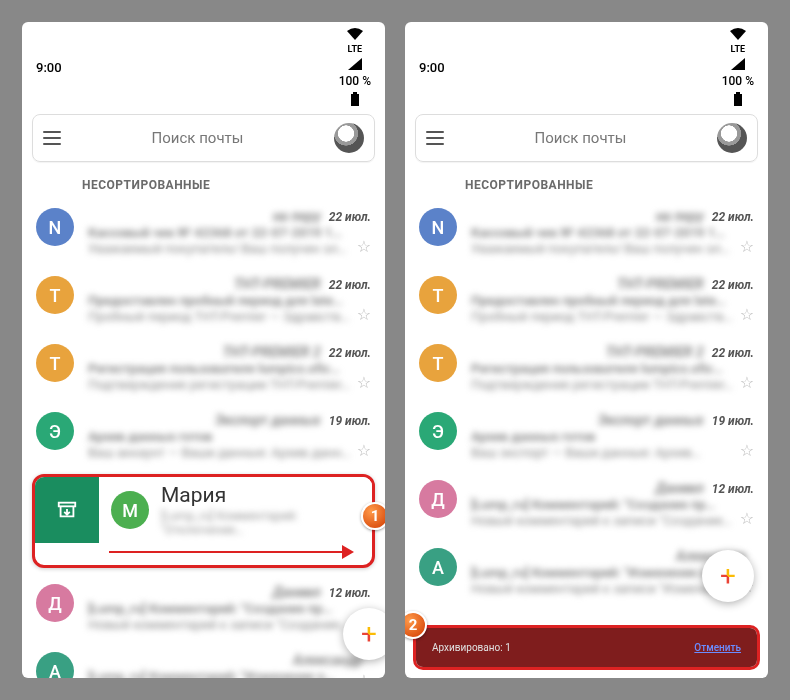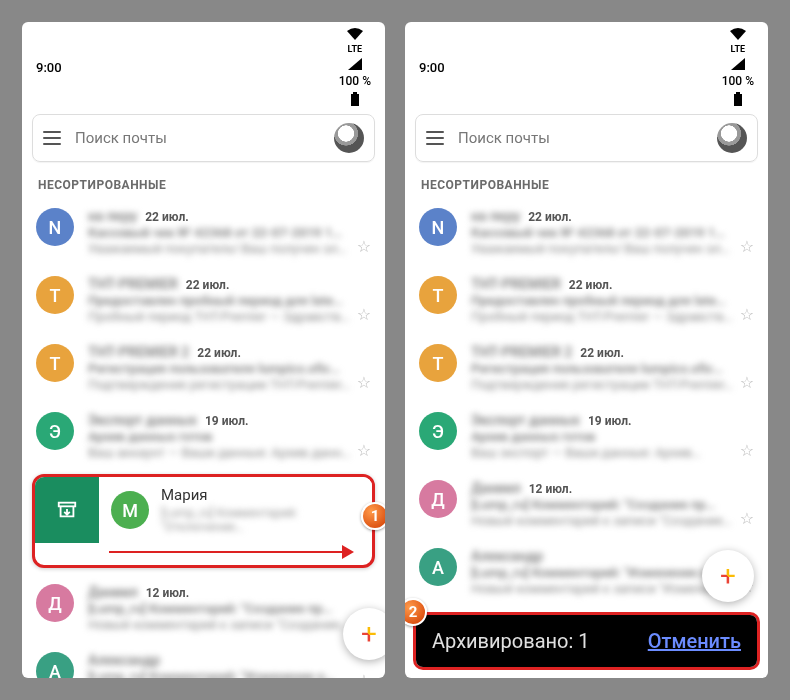--- a/index.html
+++ b/index.html
@@ -5,68 +5,68 @@
   * { box-sizing: border-box; margin: 0; padding: 0; }
   body { font-family: -apple-system, Roboto, Arial, sans-serif; background: #f0f0f0; width: 790px; height: 700px; }
   .container { display: flex; gap: 20px; padding: 22px; background: #888; border-radius: 0; width: 790px; height: 700px; }
   .phone { flex: 1; background: #fff; border-radius: 6px; overflow: hidden; position: relative; display: flex; flex-direction: column; }
   .phone-inner { flex: 1; overflow: hidden; position: relative; }
 
   .status-bar { display: flex; justify-content: space-between; align-items: center; padding: 6px 14px 2px; font-size: 13px; font-weight: 500; }
   .status-right { display: flex; align-items: center; gap: 4px; flex-direction: column; }
   .status-right svg { display: block; }
 
-  .search-row { padding: 6px 10px; }
+  .search-row { padding: 6px 10px; text-align: center; }
   .search-pill { display: flex; align-items: center; border: 1px solid #ddd; border-radius: 8px; padding: 8px 10px; gap: 14px; box-shadow: 0 1px 1px rgba(0,0,0,0.05); }
   .hamburger-icon { width: 18px; height: 14px; display: flex; flex-direction: column; justify-content: space-between; }
   .hamburger-icon span { height: 2px; background: #555; border-radius: 1px; }
   .search-text { flex: 1; color: #777; font-size: 15px; }
   .avatar-img { width: 30px; height: 30px; border-radius: 50%; background: radial-gradient(circle at 40% 35%, #fff 0 30%, #999 31% 45%, #555 46% 100%); }
 
-  .section-header { font-size: 12px; letter-spacing: 0.5px; color: #6b6b6b; font-weight: 700; padding: 10px 16px 6px; }
+  .section-header { font-size: 12px; letter-spacing: 0.5px; color: #6b6b6b; font-weight: 700; padding: 10px 16px 6px; margin-left: 44px; }
 
   .email-list { display: flex; flex-direction: column; }
   .email-row { display: flex; padding: 10px 14px; gap: 14px; position: relative; }
   .avatar { width: 38px; height: 38px; border-radius: 50%; display: flex; align-items: center; justify-content: center; color: #fff; font-size: 18px; font-weight: 500; flex-shrink: 0; }
   .email-body { flex: 1; min-width: 0; }
-  .email-top { display: flex; justify-content: flex-start; align-items: baseline; gap: 8px; }
+  .email-top { display: flex; justify-content: flex-end; align-items: baseline; gap: 8px; font-style: italic; }
   .sender { font-weight: 700; color: #222; font-size: 14px; filter: blur(3px); color: #888; }
   .date { font-size: 12px; color: #555; font-weight: 700; white-space: nowrap; }
   .subject { font-size: 13px; font-weight: 700; color: #333; white-space: nowrap; overflow: hidden; text-overflow: ellipsis; filter: blur(3px); color: #888; margin-top: 1px; }
   .snippet { font-size: 13px; color: #888; white-space: nowrap; overflow: hidden; text-overflow: ellipsis; filter: blur(3px); margin-top: 1px; padding-right: 20px; }
   .star { position: absolute; right: 14px; bottom: 10px; color: #bbb; font-size: 16px; }
 
   .c-blue { background: #5b82c9; }
   .c-orange { background: #e8a33d; }
   .c-teal { background: #2aa876; }
   .c-dteal { background: #39a083; }
   .c-green { background: #4caf50; }
   .c-pink { background: #d77aa0; }
 
   
   .swipe-area { position: relative; margin: 4px 10px 6px; }
   .callout { border: 3px solid #d22; border-radius: 12px; padding: 0; overflow: hidden; background: #fff; box-shadow: 0 1px 4px rgba(0,0,0,0.2); }
   .swipe-row { display: flex; height: 66px; }
   .archive-bg { width: 64px; background: #1a8d5f; display: flex; align-items: center; justify-content: center; }
   .swipe-card { flex: 1; background: #fff; display: flex; align-items: center; padding: 0 12px; gap: 12px; }
-  .swipe-sender { font-size: 15px; color: #333; }
+  .swipe-sender { font-size: 21px; color: #333; }
   .swipe-snippet { filter: blur(3px); color: #999; font-size: 12px; margin-top: 2px; }
   .arrow-row { display: flex; align-items: center; padding: 2px 18px 6px 74px; }
   .arrow-line { flex: 1; height: 2px; background: #d22; position: relative; }
   .arrow-head { width: 0; height: 0; border-left: 12px solid #d22; border-top: 7px solid transparent; border-bottom: 7px solid transparent; }
 
   .step-badge { position: absolute; width: 28px; height: 28px; border-radius: 50%; background: radial-gradient(circle at 35% 30%, #ff9a4a, #d13a00); color: #fff; font-weight: 700; font-size: 15px; display: flex; align-items: center; justify-content: center; border: 2px solid #fff; box-shadow: 0 1px 3px rgba(0,0,0,0.4); z-index: 10; }
 
   .fab { position: absolute; right: 14px; bottom: 18px; width: 52px; height: 52px; border-radius: 50%; background: #fff; box-shadow: 0 2px 8px rgba(0,0,0,0.3); display: flex; align-items: center; justify-content: center; }
   .fab-plus { font-size: 28px; font-weight: 400; background: linear-gradient(45deg, #4285f4 0 25%, #ea4335 25% 50%, #fbbc05 50% 75%, #34a853 75% 100%); -webkit-background-clip: text; background-clip: text; color: transparent; line-height: 1; }
   .fab.cut { right: -10px; }
 
   .snackbar-wrap { position: absolute; left: 8px; right: 8px; bottom: 8px; }
   .snackbar { border: 3px solid #d22; border-radius: 10px; overflow: hidden; }
-  .snackbar-inner { background: #000000; color: #e0e0e0; display: flex; align-items: center; justify-content: space-between; padding: 14px 16px; font-size: 20px; }
+  .snackbar-inner { background: #7f1d1d; color: #e0e0e0; display: flex; align-items: center; justify-content: space-between; padding: 14px 16px; font-size: 10px; }
   .snackbar-action { color: #6b8cff; font-weight: 500; text-decoration: underline; }
 
   .right .fab { bottom: 76px; }
 </style>
 </head>
 <body>
 
 <div class="container">
 
   <div class="phone">

